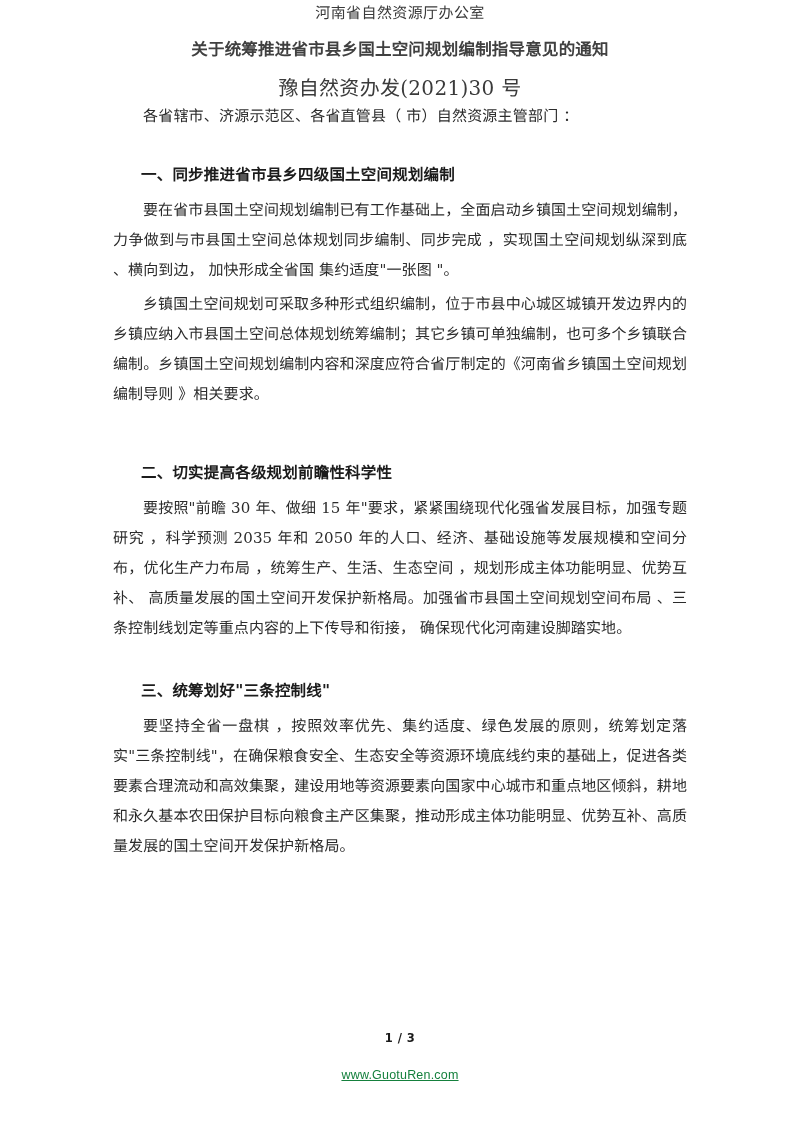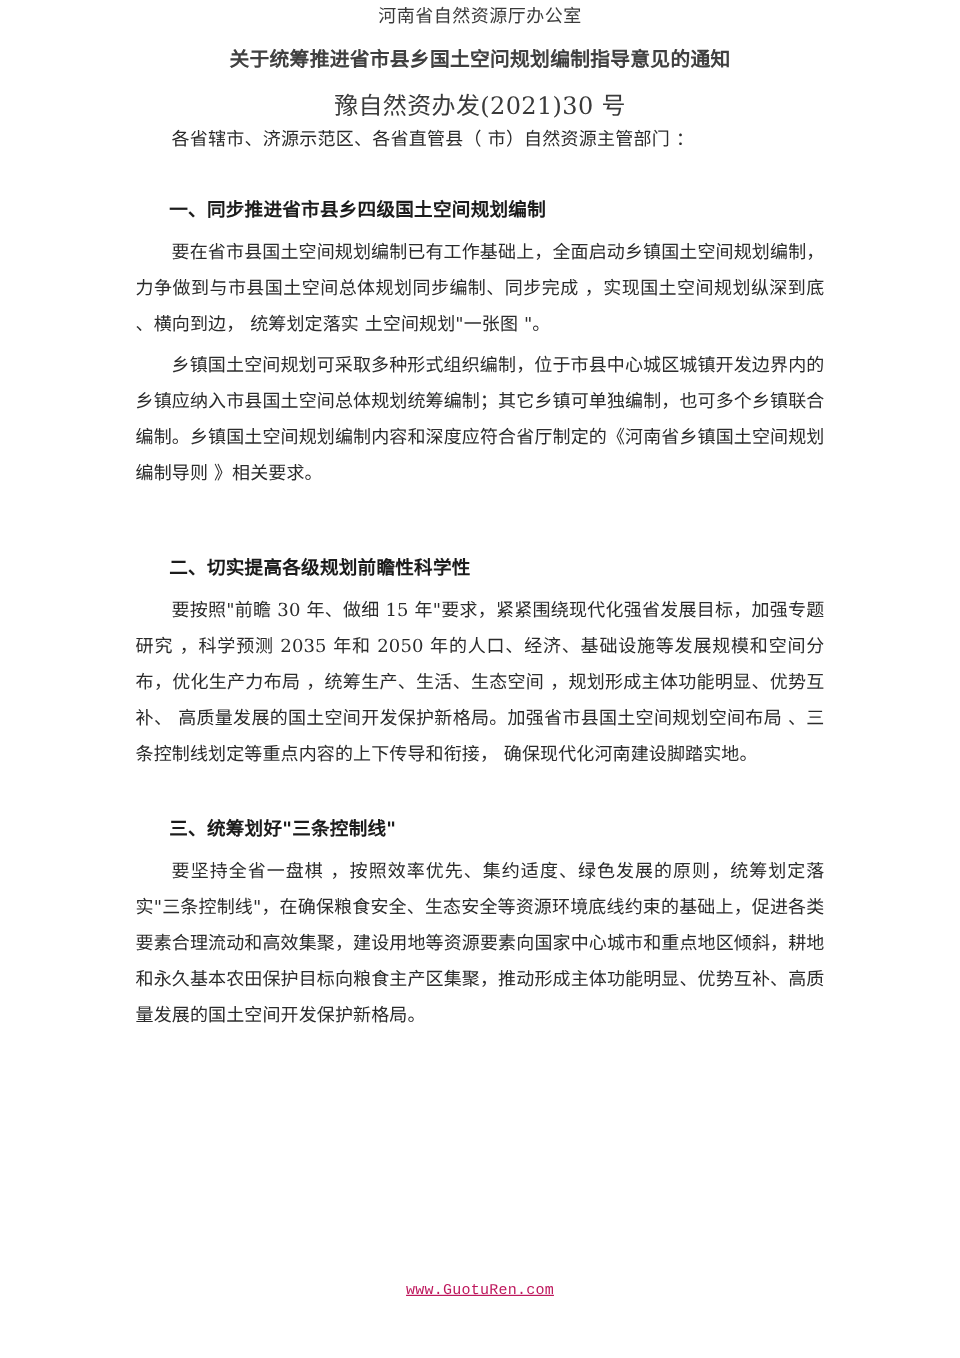--- a/index.html
+++ b/index.html
@@ -111,25 +111,25 @@
   .page-number {
     font-family: "DejaVu Sans", "Liberation Sans", sans-serif;
     font-weight: bold;
     font-size: 11.5px;
     line-height: 16px;
     color: #1a1a1a;
     letter-spacing: 0.5px;
   }
   .footer-link {
     display: inline-block;
-    margin-top: 4px;
-    font-family: Liberation Mono, monospace;
+    margin-top: 20px;
+    font-family: Liberation Sans, sans-serif;
     font-size: 12.5px;
     line-height: 18px;
-    color: #be185d;
+    color: #15803d;
     text-decoration: underline;
     letter-spacing: 0.2px;
     cursor: pointer;
   }
 </style>
 </head>
 <body>
 
 <div class="page">
 
@@ -139,33 +139,34 @@
       <div class="issuer">河南省自然资源厅办公室</div>
       <div class="doc-title">关于统筹推进省市县乡国土空问规划编制指导意见的通知</div>
       <div class="doc-number">豫自然资办发(2021)30 号</div>
     </div>
 
     <div class="addressee">各省辖市、济源示范区、各省直管县（ 市）自然资源主管部门 ：</div>
 
 
     <div class="section section-1">
       <div class="section-heading">一、同步推进省市县乡四级国土空间规划编制</div>
-      <div class="para">要在省市县国土空间规划编制已有工作基础上，全面启动乡镇国土空间规划编制，力争做到与市县国土空间总体规划同步编制、同步完成 ，实现国土空间规划纵深到底 、横向到边， 统筹划定落实 土空间规划"一张图 "。</div>
+      <div class="para">要在省市县国土空间规划编制已有工作基础上，全面启动乡镇国土空间规划编制，力争做到与市县国土空间总体规划同步编制、同步完成 ，实现国土空间规划纵深到底 、横向到边， 加快形成全省国 集约适度"一张图 "。</div>
       <div class="para">乡镇国土空间规划可采取多种形式组织编制，位于市县中心城区城镇开发边界内的乡镇应纳入市县国土空间总体规划统筹编制；其它乡镇可单独编制，也可多个乡镇联合编制。乡镇国土空间规划编制内容和深度应符合省厅制定的《河南省乡镇国土空间规划编制导则 》相关要求。</div>
     </div>
 
     <div class="section section-2">
       <div class="section-heading">二、切实提高各级规划前瞻性科学性</div>
       <div class="para">要按照"前瞻 30 年、做细 15 年"要求，紧紧围绕现代化强省发展目标，加强专题研究 ，科学预测 2035 年和 2050 年的人口、经济、基础设施等发展规模和空间分布，优化生产力布局 ，统筹生产、生活、生态空间 ，规划形成主体功能明显、优势互补、 高质量发展的国土空间开发保护新格局。加强省市县国土空间规划空间布局 、三条控制线划定等重点内容的上下传导和衔接， 确保现代化河南建设脚踏实地。</div>
     </div>
 
     <div class="section section-3">
       <div class="section-heading">三、统筹划好"三条控制线"</div>
       <div class="para">要坚持全省一盘棋 ，按照效率优先、集约适度、绿色发展的原则，统筹划定落实"三条控制线"，在确保粮食安全、生态安全等资源环境底线约束的基础上，促进各类要素合理流动和高效集聚，建设用地等资源要素向国家中心城市和重点地区倾斜，耕地和永久基本农田保护目标向粮食主产区集聚，推动形成主体功能明显、优势互补、高质量发展的国土空间开发保护新格局。</div>
     </div>
 
   </div>
 
   <div class="page-footer">
+    <div class="page-number">1 / 3</div>
     <a class="footer-link">www.GuotuRen.com</a>
   </div>
 
 </div>
 
 </body></html>

